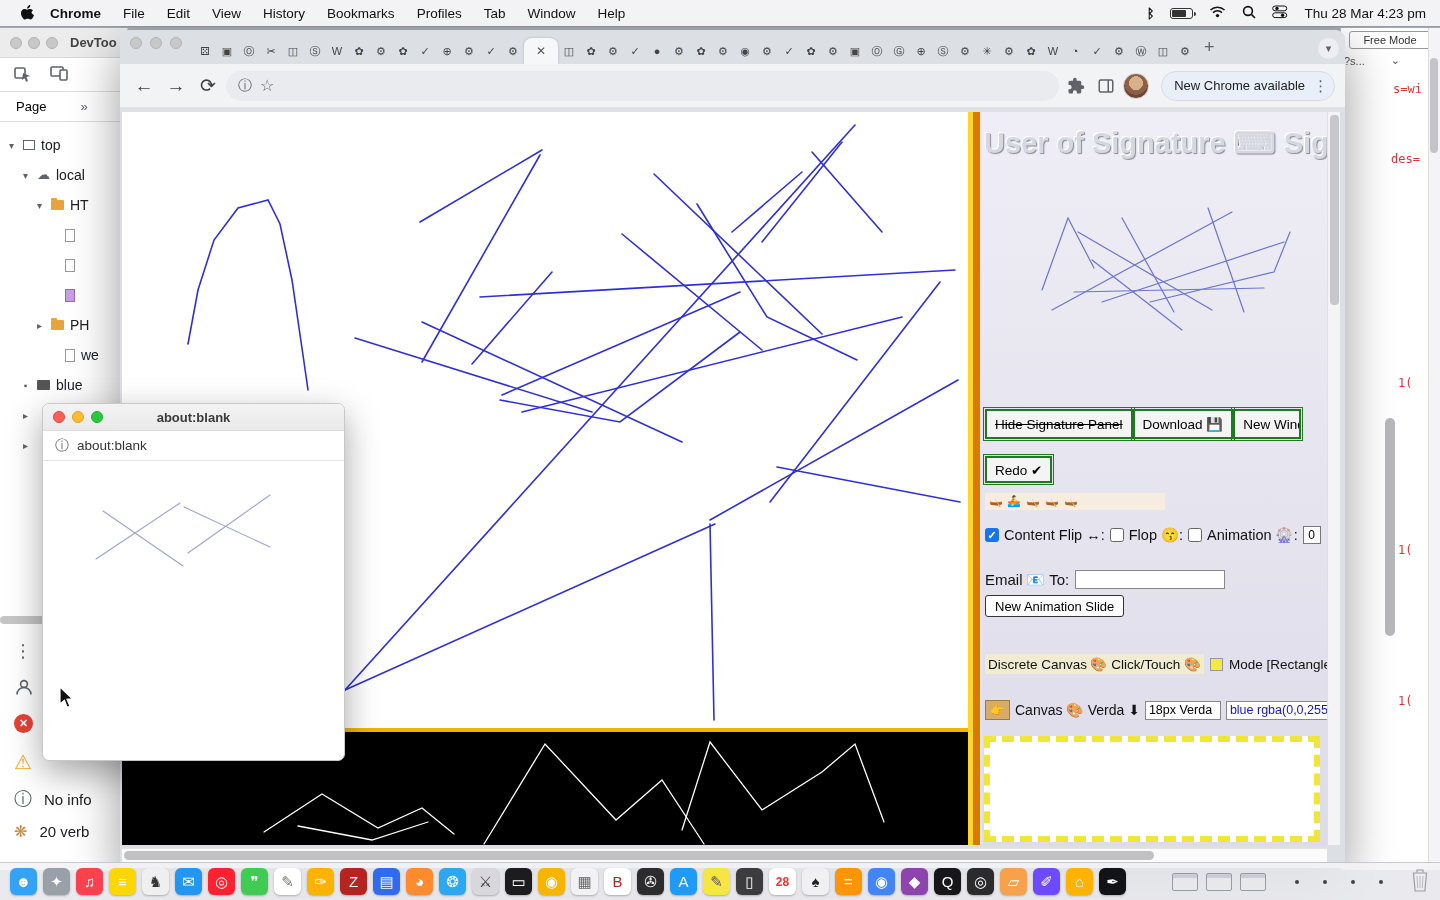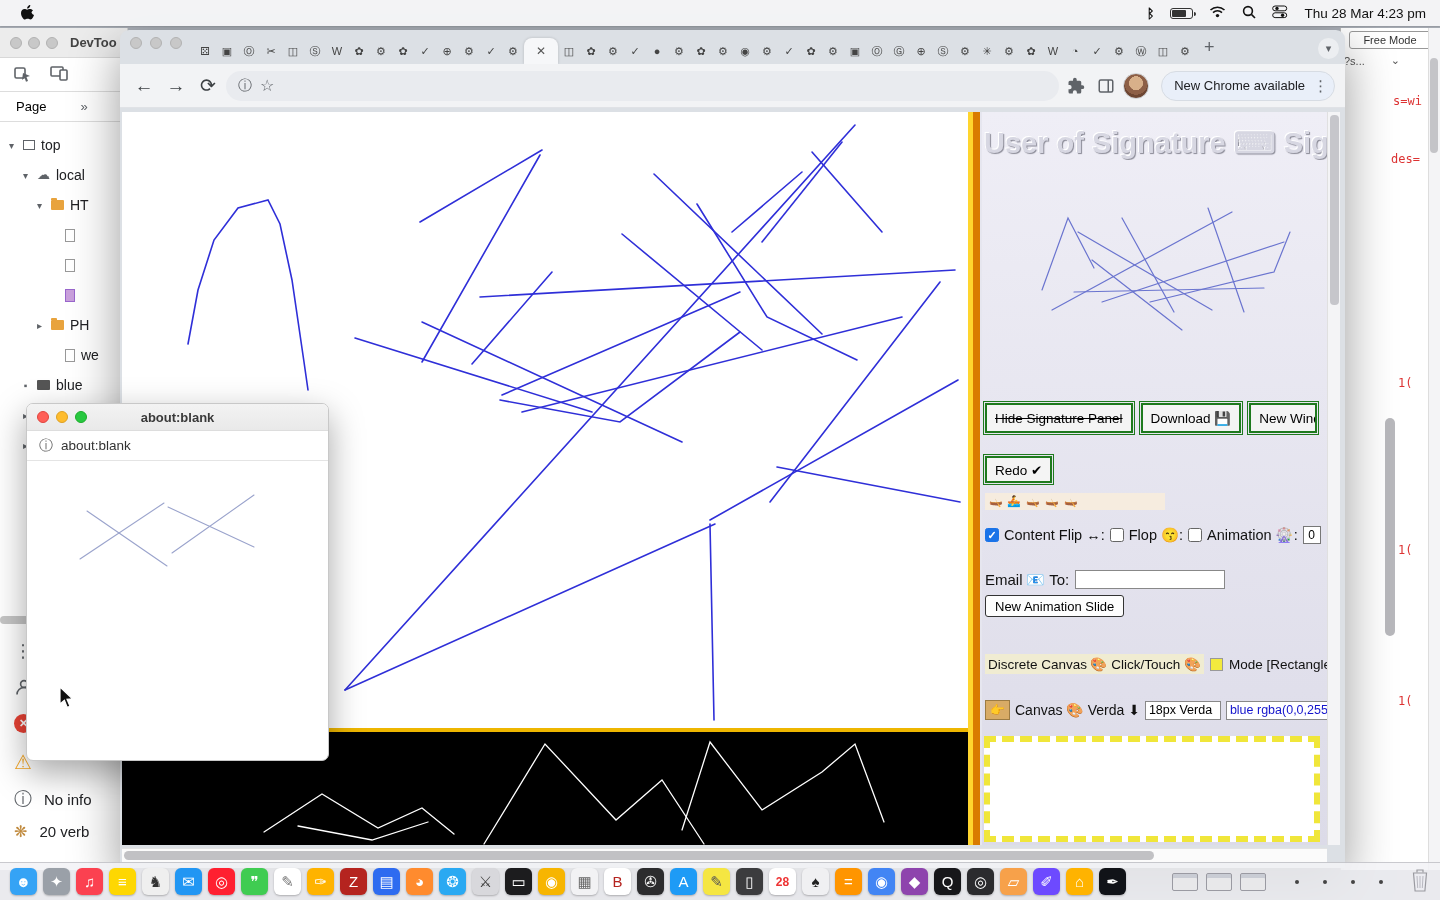--- a/index.html
+++ b/index.html
@@ -59,21 +59,21 @@
   #dt-verb{top:794px}
   #dt-verb .gi{font-size:16px;color:#c08a3e}
 
   
   #rightwin{position:absolute;left:1340px;top:28px;width:100px;height:842px;background:#fff;z-index:1;
     border-left:1px solid #bbb}
   #free-mode{position:absolute;left:8px;top:3px;width:82px;height:18px;border:1px solid #999;border-radius:3px;
     background:#fff;font-size:11px;display:flex;align-items:center;justify-content:center;color:#333}
   #rw-q{position:absolute;left:3px;top:26px;font-size:11px;color:#555;display:flex;gap:26px;align-items:center}
   .redfrag{position:absolute;color:#d33;font-family:"DejaVu Sans Mono",monospace;font-size:12px}
-  #rw-f1{left:52px;top:66px}
+  #rw-f1{left:52px;top:54px}
   #rw-f2{left:50px;top:124px}
   #rw-f3{left:57px;top:348px}
   #rw-f4{left:57px;top:515px}
   #rw-f5{left:57px;top:666px}
   #rw-vthumb{position:absolute;left:44px;top:390px;width:10px;height:218px;background:#b8b8bc;border-radius:5px}
   #rw-scrollbar{position:absolute;right:0;top:0;width:12px;height:100%;background:#f4f4f6;border-left:1px solid #ddd}
   #rw-scrollthumb{position:absolute;right:2px;top:30px;width:8px;height:95px;background:#c4c4c8;border-radius:4px}
 
   
   #mainwin{position:absolute;left:120px;top:30px;width:1225px;height:838px;z-index:2;
@@ -114,21 +114,21 @@
   #hscroll{position:absolute;left:2px;top:818px;width:1205px;height:14px;background:#fbfbfb;border-top:1px solid #e3e3e3}
   #hthumb{position:absolute;left:2px;top:2px;width:1030px;height:9px;background:#c1c1c4;border-radius:5px}
 
   
   #panel-title{position:absolute;left:2px;top:14px;right:0;font-size:29px;font-weight:bold;white-space:nowrap;
     overflow:hidden;color:#d7d7e2;text-shadow:-1px -1px 0 #ffffff,1px 1px 1px #8a8a96}
   #preview-ink{position:absolute;left:0;top:58px;pointer-events:none}
   .plain-btn{border:1.5px solid #333;background:#fdfdfd;font-size:13.5px;display:inline-flex;align-items:center;
     padding:0 9px;height:24px;border-radius:3px;color:#000;white-space:nowrap}
   #drop-btn{position:absolute;left:3px;top:260px}
-  #btn-row{position:absolute;left:3px;top:291px;display:flex;gap:8px;height:30px}
+  #btn-row{position:absolute;left:3px;top:297px;display:flex;height:30px}
   .green-btn{border:2px solid #1e7a1e;outline:1px solid #1e7a1e;outline-offset:1px;background:#f4f4f4;
     font-size:13.5px;display:flex;align-items:center;padding:0 8px;color:#000;white-space:nowrap}
   #hide-btn span{text-decoration:line-through}
   #newwin-btn{width:68px;overflow:hidden}
   #redo-btn{position:absolute;left:3px;top:344px;height:27px}
   #rowers{position:absolute;left:3px;top:381px;width:180px;height:17px;background:#f6ecdf;font-size:11px;
     display:flex;align-items:center;padding-left:4px;overflow:hidden;letter-spacing:1px;color:#c33}
   #flags{position:absolute;left:3px;top:414px;right:2px;display:flex;align-items:center;gap:5px;
     font-size:14.5px;white-space:nowrap}
   .cbx{width:14px;height:14px;border:1.5px solid #666;border-radius:2.5px;background:#fff;flex:0 0 auto}
@@ -147,21 +147,21 @@
   #font-row{position:absolute;left:3px;top:588px;display:flex;align-items:center;gap:5px;font-size:14px;white-space:nowrap}
   #point-box{width:25px;height:20px;background:#d8ab66;border:1px solid #9c7b43;display:flex;align-items:center;
     justify-content:center;font-size:12px;flex:0 0 auto}
   .mini-input{height:19px;border:1.5px solid #888;background:#fff;font-size:12.5px;padding:0 3px;
     font-family:"Liberation Sans",sans-serif}
   #font-input{width:76px}
   #color-input{width:106px;color:#1414cc}
   #dropzone{position:absolute;left:2px;top:624px;width:336px;height:106px;border:6px dashed #f0e63a;background:#fff}
 
   
-  #popup{position:absolute;left:26px;top:403px;width:303px;height:358px;background:#fff;z-index:10;
+  #popup{position:absolute;left:42px;top:403px;width:303px;height:358px;background:#fff;z-index:10;
     border-radius:7px;border:1px solid #c8c8c8;box-shadow:0 12px 34px rgba(0,0,0,.35);overflow:hidden}
   #pop-title{height:27px;background:linear-gradient(#f3f3f3,#e9e9e9);border-bottom:1px solid #ddd;
     display:flex;align-items:center;padding-left:10px;gap:7px;position:relative}
   .light.red{background:#ff5f57;border:1px solid #e0443e}
   .light.yellow{background:#febc2e;border:1px solid #dea123}
   .light.green{background:#28c840;border:1px solid #1dad2b}
   #pop-title-text{position:absolute;left:0;right:0;text-align:center;font-size:13px;font-weight:bold;color:#3a3a3a}
   #pop-address{height:30px;background:#fff;border-bottom:1px solid #e4e4e4;display:flex;align-items:center;
     gap:8px;padding-left:12px;font-size:13.5px;color:#333}
   #pop-info{color:#666;font-size:14px}
@@ -508,20 +508,32 @@
   <svg id="cursor" width="18" height="24">
     <path d="M2 1 L2 18 L6.4 14.2 L9.2 21.4 L12 20.2 L9 13.2 L14.4 12.8 Z" fill="#111" stroke="#fff" stroke-width="1.2"></path>
   </svg>
 
   <div id="menubar">
     <span id="apple">
       <svg width="14" height="16" viewBox="0 0 14 16" fill="#111">
           <path d="M11.3 8.6c0-2 1.6-3 1.7-3-.9-1.4-2.4-1.6-2.9-1.6-1.2-.1-2.4.7-3 .7-.6 0-1.6-.7-2.6-.7C2.8 4 1 5.3 1 8c0 1.6.6 3.3 1.4 4.4.7 1 1.5 2.1 2.6 2.1 1 0 1.4-.7 2.7-.7 1.3 0 1.6.7 2.7.7 1.1 0 1.8-1 2.5-2 .8-1.2 1.1-2.3 1.1-2.4-.1 0-2.7-1-2.7-3.5zM9.4 2.4C10 1.7 10.4.8 10.3 0 9.5 0 8.6.5 8 1.2c-.5.6-1 1.5-.9 2.4.9.1 1.7-.5 2.3-1.2z"></path>
         </svg>
     </span>
+    <span id="menu-items">
+        <span class="menu-item bold">Chrome</span>
+        <span class="menu-item">File</span>
+        <span class="menu-item">Edit</span>
+        <span class="menu-item">View</span>
+        <span class="menu-item">History</span>
+        <span class="menu-item">Bookmarks</span>
+        <span class="menu-item">Profiles</span>
+        <span class="menu-item">Tab</span>
+        <span class="menu-item">Window</span>
+        <span class="menu-item">Help</span>
+      </span>
     <span id="menu-right">
       <span id="bt-glyph">ᛒ</span>
       <span id="battery">
           <i></i>
         </span>
       <span>
         <svg width="17" height="13">
             <path d="M1.5 5 a10 10 0 0 1 14 0" stroke="#111" fill="none" stroke-width="1.5"></path>
             <path d="M4 7.6 a6.5 6.5 0 0 1 9 0" stroke="#111" fill="none" stroke-width="1.5"></path>
             <circle cx="8.5" cy="10.6" r="1.7" fill="#111"></circle>

